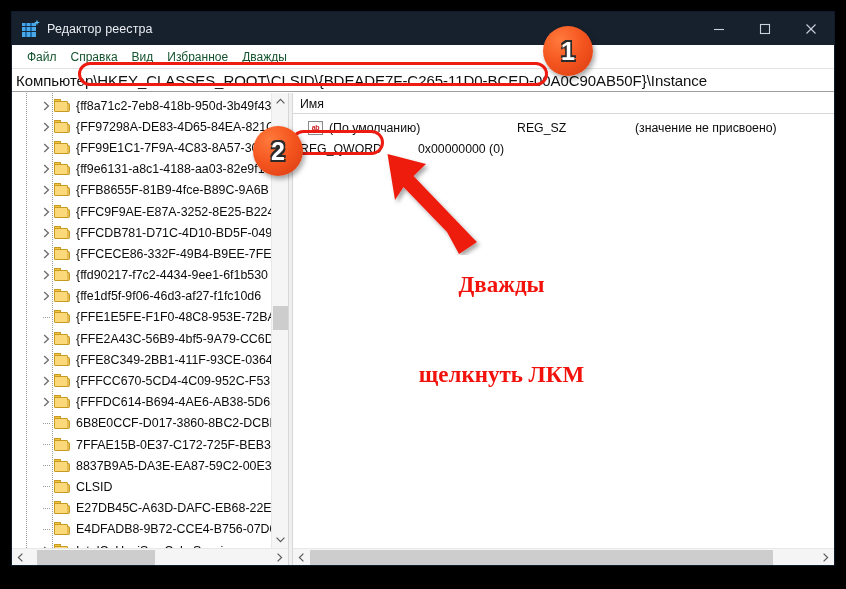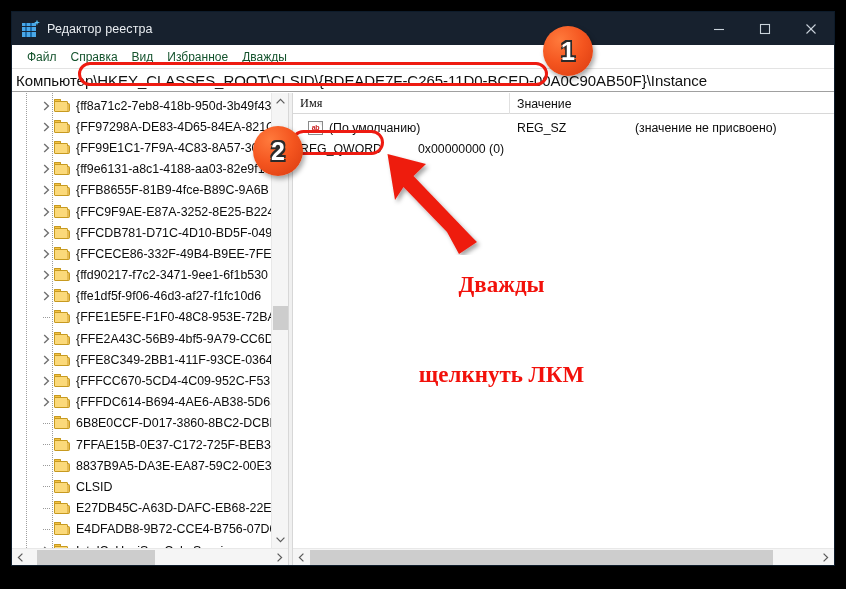--- a/index.html
+++ b/index.html
@@ -494,21 +494,21 @@
                 <div class="chev">
                   <svg width="9" height="10" viewBox="0 0 9 10">
                     <path d="M2.2 1 L6.4 5 L2.2 9" fill="none" stroke="currentColor" stroke-width="1.4"></path>
                   </svg>
                 </div>
                 <div class="folder">
                   <div class="tab"></div>
                   <div class="bd"></div>
                   <div class="side"></div>
                 </div>
-                <div class="tlabel">{ffd90217-f7c2-3471-9ee1-6f1b530</div>
+                <div class="tlabel">{ffd90217-f7c2-4434-9ee1-6f1b530</div>
               </div>
               <div class="tnode lvl2">
                 <div class="chev">
                   <svg width="9" height="10" viewBox="0 0 9 10">
                     <path d="M2.2 1 L6.4 5 L2.2 9" fill="none" stroke="currentColor" stroke-width="1.4"></path>
                   </svg>
                 </div>
                 <div class="folder">
                   <div class="tab"></div>
                   <div class="bd"></div>
@@ -689,22 +689,21 @@
                 <path d="M1.6 0.6 L5.6 4.5 L1.6 8.4" fill="none" stroke="currentColor" stroke-width="1.2"></path>
               </svg>
           </div>
         </div>
       </div>
 
       <div class="splitter"></div>
 
       <div class="pane-right">
         <div class="lv-header">
-          <div class="lv-th" style="width:217px;flex:0 0 217px;font-family:Liberation Serif, serif;">Имя</div>
-          <div class="lv-th" style="flex:1 1 auto;">Значение</div>
+          <div class="lv-th" style="width:217px;flex:0 0 217px;">Имя</div>
         </div>
         <div class="lv-body" id="lvbody">
             <div class="lv-row">
               <div class="lv-c-name">
                 <div class="ico-sz">ab</div>
                 <span>(По умолчанию)</span>
               </div>
               <div class="lv-c-type">REG_SZ</div>
               <div class="lv-c-val">(значение не присвоено)</div>
             </div>

